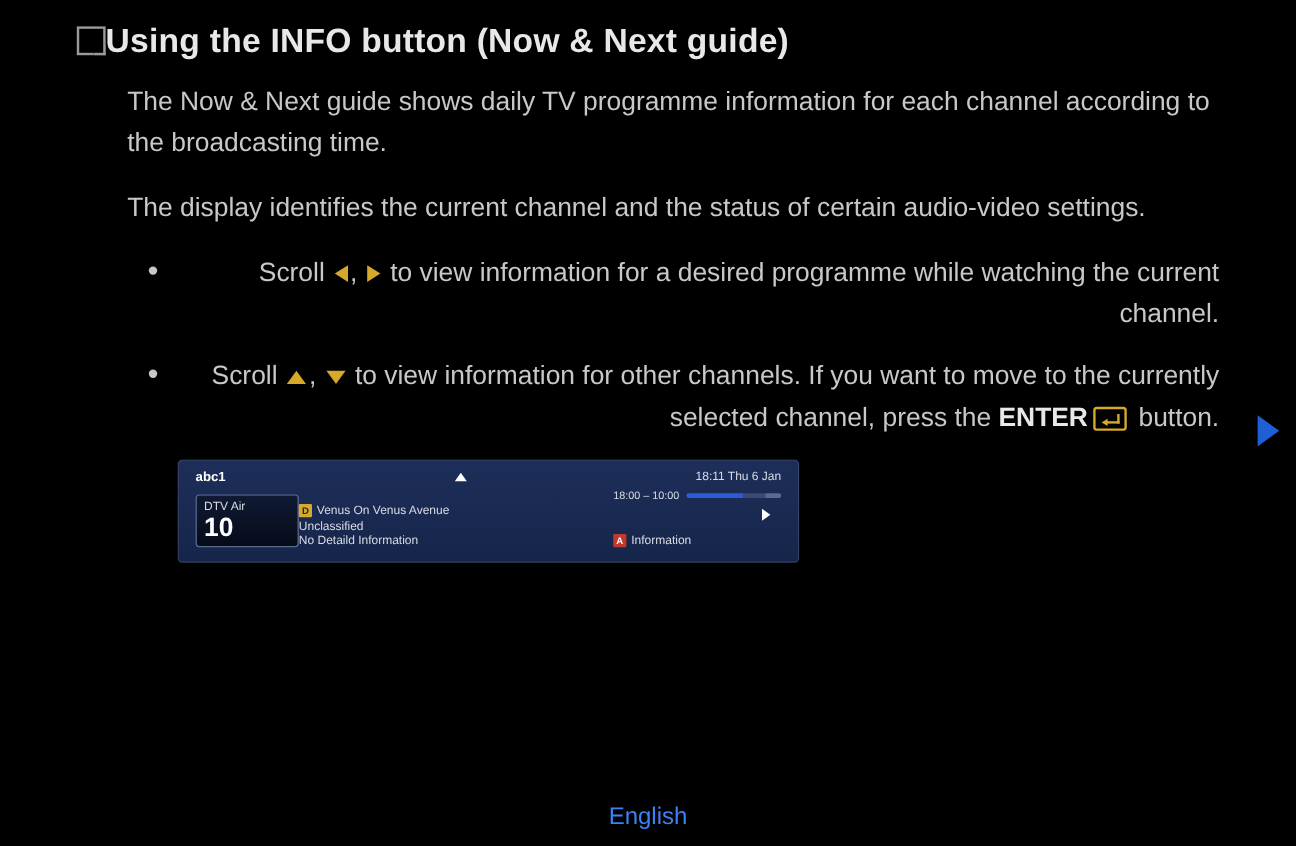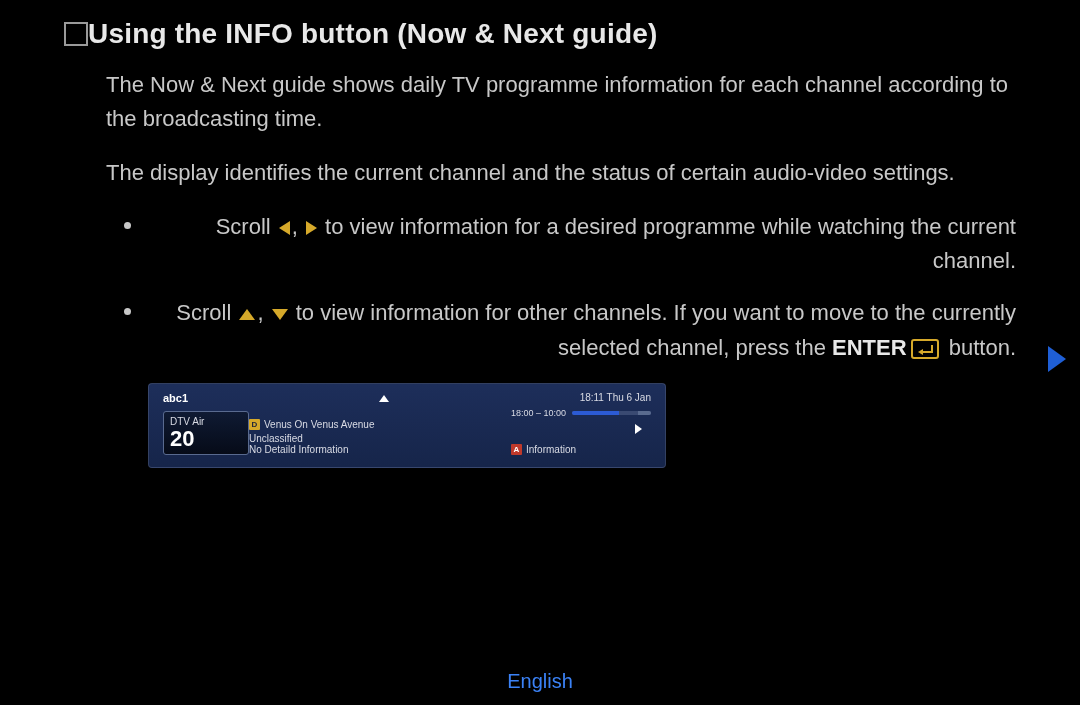--- a/index.html
+++ b/index.html
@@ -158,21 +158,21 @@
 
     <div class="osd">
       <div class="osd-top">
         <span class="osd-channame">abc1</span>
         <span class="osd-topcenter"><span class="sm-up"></span></span>
         <span class="osd-time">18:11 Thu 6 Jan</span>
       </div>
       <div class="osd-main">
         <div class="chbox">
           <div class="chbox-src">DTV Air</div>
-          <div class="chbox-num">20</div>
+          <div class="chbox-num">10</div>
         </div>
         <div class="prog">
           <div class="prog-line1">
             <span class="badge-d">D</span>
             <span>Venus On Venus Avenue</span>
           </div>
           <div>Unclassified</div>
           <div>No Detaild Information</div>
         </div>
         <div class="osd-right">

